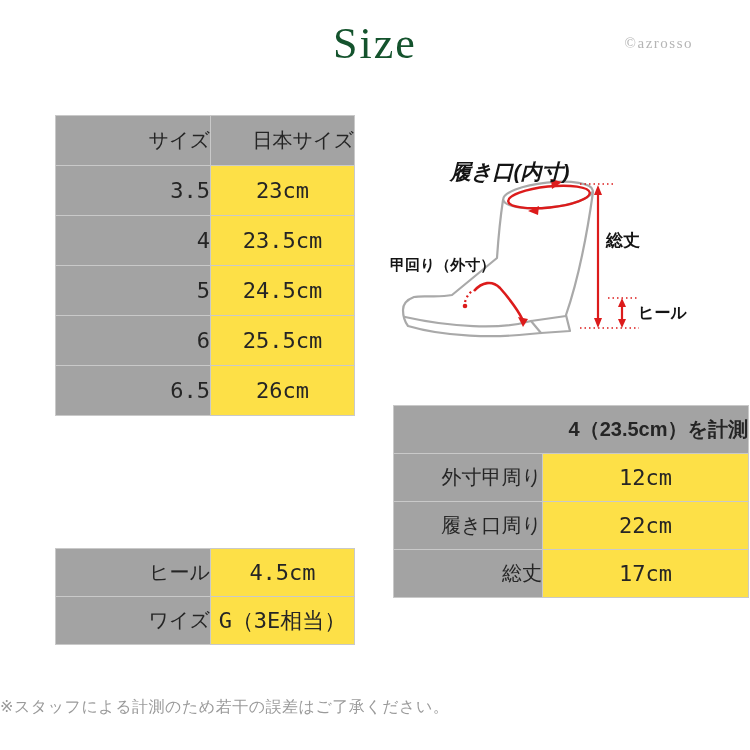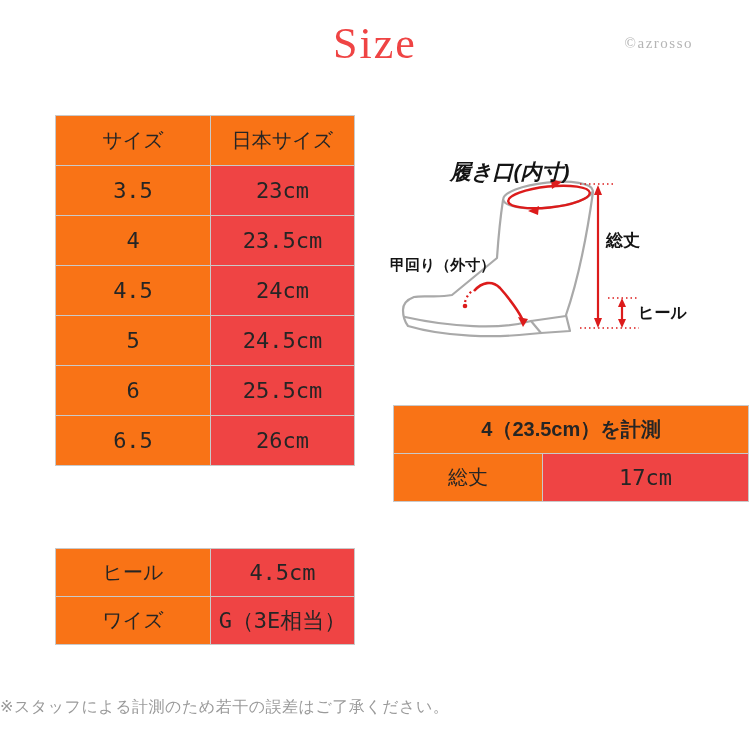--- a/index.html
+++ b/index.html
@@ -4,34 +4,34 @@
 <style>
   html,body{margin:0;padding:0;}
   body{
     width:750px;height:750px;position:relative;background:#ffffff;
     font-family:"Liberation Sans","DejaVu Sans",sans-serif;
     overflow:hidden;
   }
   .title{
     position:absolute;top:18px;left:0;width:100%;text-align:center;
     font-family:"Liberation Serif","DejaVu Serif",serif;
-    font-size:44px;font-weight:400;color:#ef4444;letter-spacing:2px;
+    font-size:44px;font-weight:400;color:#14532d;letter-spacing:2px;
   }
   .copyright{
     position:absolute;top:35px;right:57px;
     font-family:"Liberation Serif","DejaVu Serif",serif;
     font-size:15px;color:#b5b5b5;letter-spacing:1.5px;
   }
   table{border-collapse:collapse;position:absolute;table-layout:fixed;}
   td,th{
     border:1px solid #c9c9c9;text-align:center;vertical-align:middle;
     color:#252525;padding:0;font-weight:400;
   }
-  .cell-gray{background:#f97316;}
-  .cell-white{background:#ef4444;}
+  .cell-gray{background:#a3a3a3;text-align:right;}
+  .cell-white{background:#fde047;}
   .jp{font-size:20px;}
   .mono{font-family:"DejaVu Sans Mono","Liberation Mono",monospace;font-size:22px;}
   #size-table{left:55px;top:115px;width:300px;}
   #size-table tr{height:50px;}
   #size-table col.c1{width:155px;}
   #spec-table{left:55px;top:548px;width:300px;}
   #spec-table tr{height:48px;}
   #spec-table col.c1{width:155px;}
   #measure-table{left:393px;top:405px;width:356px;}
   #measure-table tr{height:48px;}
@@ -67,24 +67,20 @@
   </tr>
   <tr>
     <td class="cell-gray mono">3.5</td>
     <td class="cell-white mono">23cm</td>
   </tr>
   <tr>
     <td class="cell-gray mono">4</td>
     <td class="cell-white mono">23.5cm</td>
   </tr>
   <tr>
-    <td class="cell-gray mono">4.5</td>
-    <td class="cell-white mono">24cm</td>
-  </tr>
-  <tr>
     <td class="cell-gray mono">5</td>
     <td class="cell-white mono">24.5cm</td>
   </tr>
   <tr>
     <td class="cell-gray mono">6</td>
     <td class="cell-white mono">25.5cm</td>
   </tr>
   <tr>
     <td class="cell-gray mono">6.5</td>
     <td class="cell-white mono">26cm</td>
@@ -110,20 +106,28 @@
   </table>
 
 <table id="measure-table">
   <colgroup>
       <col class="c1">
       <col>
     </colgroup>
   <tbody>
       <tr>
     <th class="cell-gray" colspan="2">4（23.5cm）を計測</th>
+  </tr>
+  <tr>
+    <td class="cell-gray jp">外寸甲周り</td>
+    <td class="cell-white mono">12cm</td>
+  </tr>
+  <tr>
+    <td class="cell-gray jp">履き口周り</td>
+    <td class="cell-white mono">22cm</td>
   </tr>
   <tr>
     <td class="cell-gray jp">総丈</td>
     <td class="cell-white mono">17cm</td>
   </tr>
 </tbody>
   </table>
 
 <div class="diagram">
   <svg width="330" height="215" viewBox="0 0 330 215">

